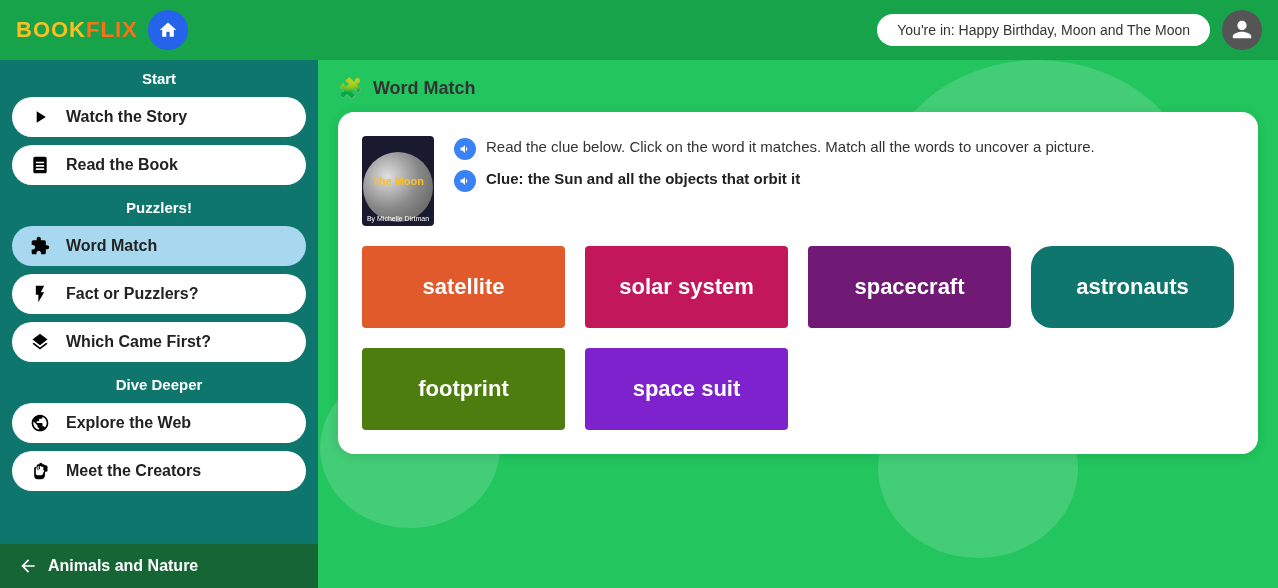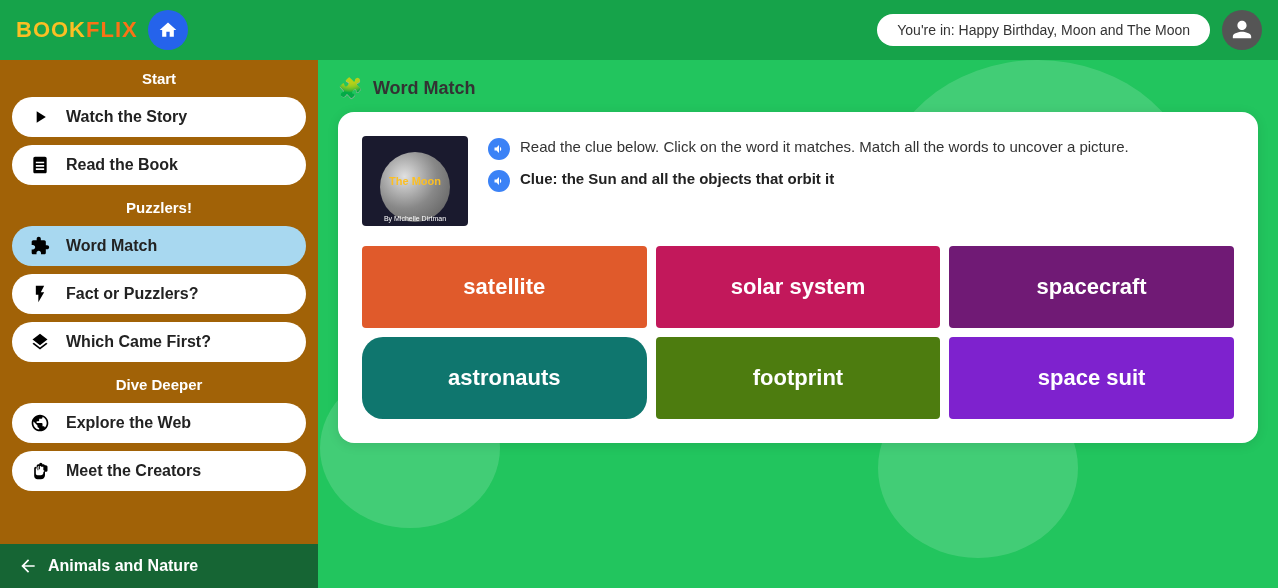--- a/index.html
+++ b/index.html
@@ -75,21 +75,21 @@
       cursor: pointer;
     }
     .user-avatar svg { fill: white; width: 22px; height: 22px; }
 
     
     .sidebar {
       position: absolute;
       top: 60px; left: 0;
       width: 318px;
       height: 528px;
-      background: #a16207;
+      background: #0f766e;
       display: flex;
       flex-direction: column;
       padding: 0;
       z-index: 5;
     }
     .sidebar-section-label {
       color: white;
       font-size: 15px;
       font-weight: 700;
       text-align: center;
@@ -158,21 +158,21 @@
       padding: 24px;
       box-shadow: 0 2px 12px rgba(0,0,0,0.1);
     }
     .card-top {
       display: flex;
       align-items: flex-start;
       gap: 20px;
       margin-bottom: 20px;
     }
     .book-cover {
-      width: 106px;
+      width: 72px;
       height: 90px;
       flex-shrink: 0;
       border-radius: 4px;
       overflow: hidden;
       background: #1a1a2e;
       display: flex;
       flex-direction: column;
       align-items: center;
       justify-content: center;
       position: relative;
@@ -232,22 +232,22 @@
     }
     .clue-text {
       font-size: 15px;
       color: #222;
       line-height: 1.4;
     }
 
     
     .word-grid {
       display: grid;
-      grid-template-columns: 1fr 1fr 1fr;
-      gap: 9px;
+      grid-template-columns: 1fr 1fr 1fr 1fr;
+      gap: 20px;
     }
     .word-cell {
       padding: 28px 16px;
       display: flex;
       align-items: center;
       justify-content: center;
       font-size: 22px;
       font-weight: 700;
       color: white;
       cursor: pointer;

